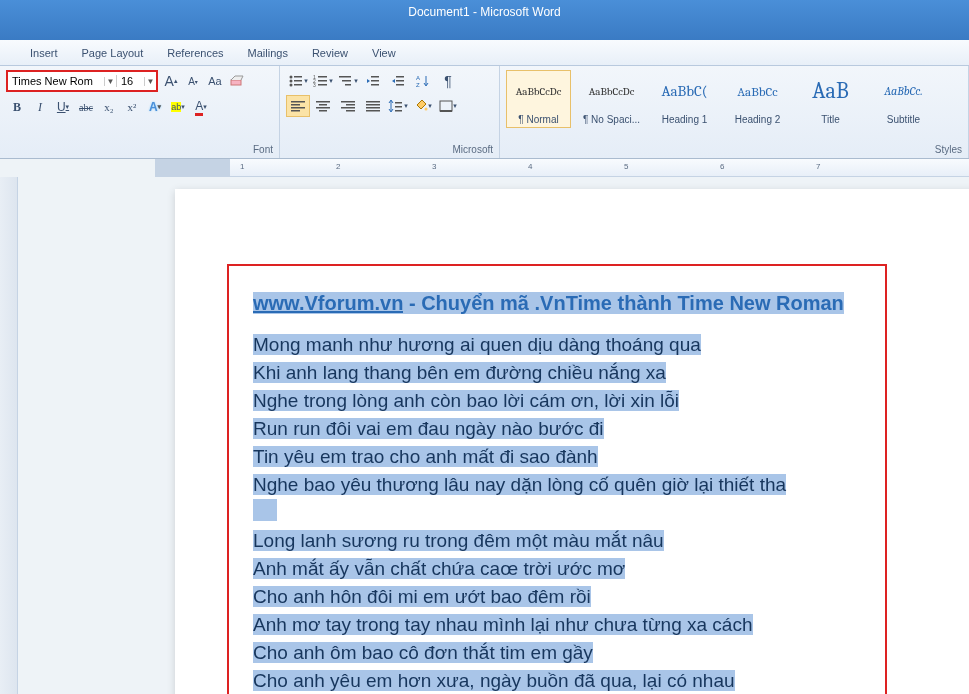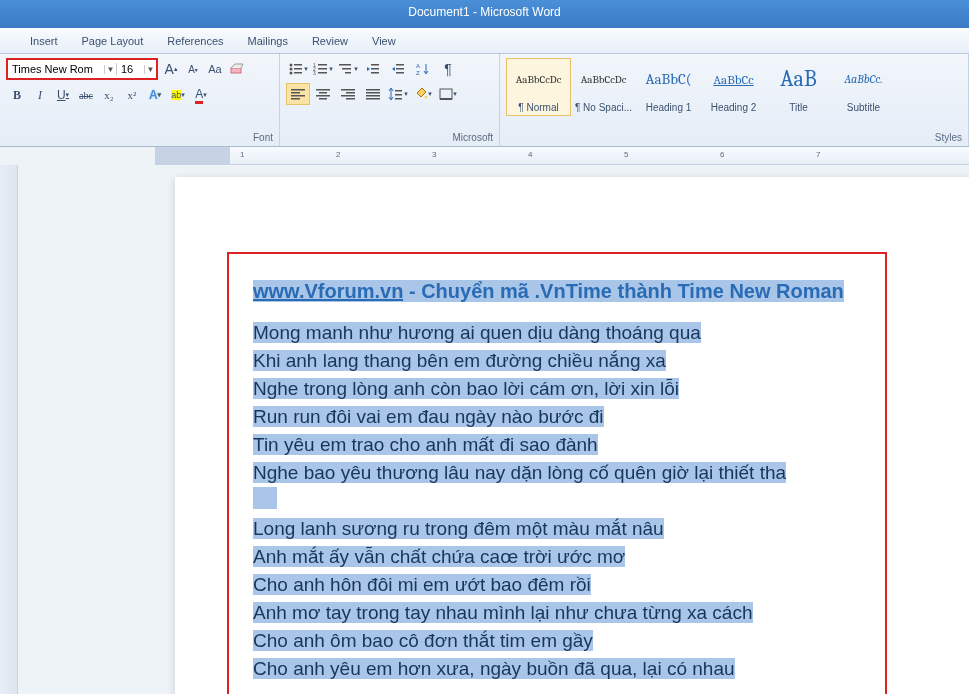--- a/index.html
+++ b/index.html
@@ -1,18 +1,18 @@
 <!DOCTYPE html>
 <html><head>
 <meta charset="utf-8">
 <style>
 * { margin: 0; padding: 0; box-sizing: border-box; font-family: 'Segoe UI', Tahoma, sans-serif; }
 body { background: #eef3f7; overflow: hidden; width: 969px; height: 694px; }
 
-.title-bar { background: linear-gradient(#4a8fd8, #3a7bc4); height: 28px; color: #fff; text-align: center; font-size: 12px; line-height: 24px; }
+.title-bar { background: linear-gradient(#4a8fd8, #3a7bc4); height: 40px; color: #fff; text-align: center; font-size: 12px; line-height: 24px; }
 
 .tabs-row { background: linear-gradient(#f8fbfe, #e8eff8); height: 26px; border-bottom: 1px solid #b8c9de; display: flex; align-items: center; padding-left: 18px; gap: 0; }
 .tab { padding: 4px 12px; font-size: 11px; color: #3b5170; cursor: pointer; }
 
 .ribbon { background: linear-gradient(#f2f6fb, #e5edf7); height: 93px; border-bottom: 1px solid #aabbcf; display: flex; }
 .ribbon-group { border-right: 1px solid #c5d3e4; padding: 4px 6px 0 6px; display: flex; flex-direction: column; justify-content: space-between; position: relative; }
 .group-label { font-size: 10px; color: #5a6b82; text-align: right; padding: 2px 0 3px 0; position: relative; }
 
 .font-group { width: 280px; }
 .font-top { display: flex; align-items: center; gap: 4px; margin-bottom: 4px; }
@@ -23,21 +23,21 @@
 .mini-btn { width: 18px; height: 20px; font-size: 11px; color: #3b5170; display: inline-flex; align-items: center; justify-content: center; cursor: pointer; }
 .font-bottom { display: flex; align-items: center; gap: 1px; }
 .fmt-btn { width: 22px; height: 22px; display: inline-flex; align-items: center; justify-content: center; font-size: 12px; color: #3b5170; cursor: pointer; font-family: 'Times New Roman', serif; }
 
 .para-group { width: 220px; }
 .para-row { display: flex; gap: 1px; margin-bottom: 3px; }
 .para-btn { width: 24px; height: 22px; display: inline-flex; align-items: center; justify-content: center; font-size: 11px; color: #3b5170; cursor: pointer; }
 .para-btn.active { background: #fbe3a6; border: 1px solid #e8c06a; }
 
 .styles-group { flex: 1; }
-.styles-row { display: flex; height: 58px; gap: 0; }
+.styles-row { display: flex; height: 58px; gap: 8px; }
 .style-item { border: 1px solid transparent; width: 65px; padding: 2px; display: flex; flex-direction: column; align-items: center; justify-content: space-between; cursor: pointer; }
 .style-item.active { border: 1px solid #e8c06a; background: #fef5de; }
 .style-preview { font-family: Cambria, serif; color: #3b5170; display: flex; align-items: center; height: 36px; }
 .style-label { font-size: 10px; color: #3b5170; white-space: nowrap; overflow: hidden; }
 
 .workspace { background: #eef3f7; position: relative; height: 551px; }
 .ruler-v { position: absolute; left: 0; top: 18px; width: 18px; height: 100%; background: linear-gradient(90deg, #e8eef5, #dde5ef); border-right: 1px solid #c5d3e4; }
 .ruler-h { position: absolute; left: 155px; top: 0; height: 18px; width: 814px; background: linear-gradient(#f8fbfe, #e8eff8); border-bottom: 1px solid #c5d3e4; font-size: 8px; color: #5a6b82; display: flex; align-items: center; }
 .ruler-h .margin-area { background: #c5d3e4; height: 100%; }
 .ruler-tick { position: absolute; top: 3px; font-size: 8px; }
@@ -252,21 +252,21 @@
         </div>
         <div class="style-item">
           <div class="style-preview" style="font-size: 11px; color: rgb(51, 51, 51);">AaBbCcDc</div>
           <div class="style-label">¶ No Spaci...</div>
         </div>
         <div class="style-item">
           <div class="style-preview" style="font-size: 15px; color: rgb(42, 107, 181);">AaBbC(</div>
           <div class="style-label">Heading 1</div>
         </div>
         <div class="style-item">
-          <div class="style-preview" style="font-size: 13px; color: rgb(42, 107, 181); text-decoration: underline;">AaBbCc</div>
+          <div class="style-preview" style="font-size: 13px; color: rgb(42, 107, 181);">AaBbCc</div>
           <div class="style-label">Heading 2</div>
         </div>
         <div class="style-item">
           <div class="style-preview" style="font-size: 22px; color: rgb(42, 107, 181);">AaB</div>
           <div class="style-label">Title</div>
         </div>
         <div class="style-item">
           <div class="style-preview" style="font-size: 12px; color: rgb(42, 107, 181); font-style: italic;">AaBbCc.</div>
           <div class="style-label">Subtitle</div>
         </div>

